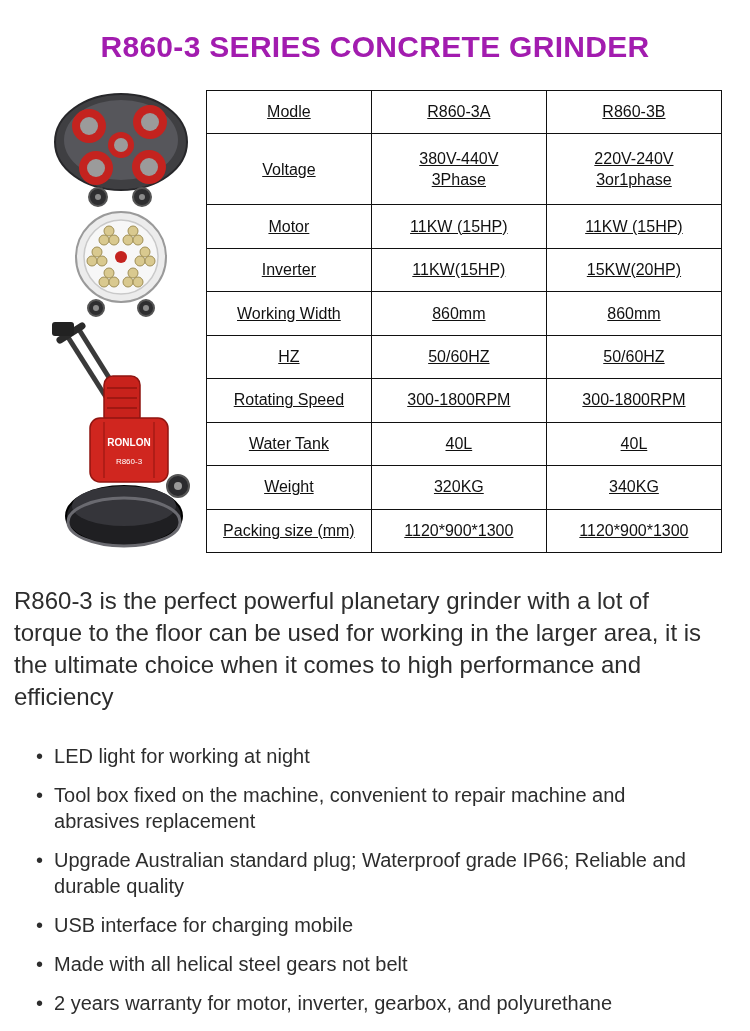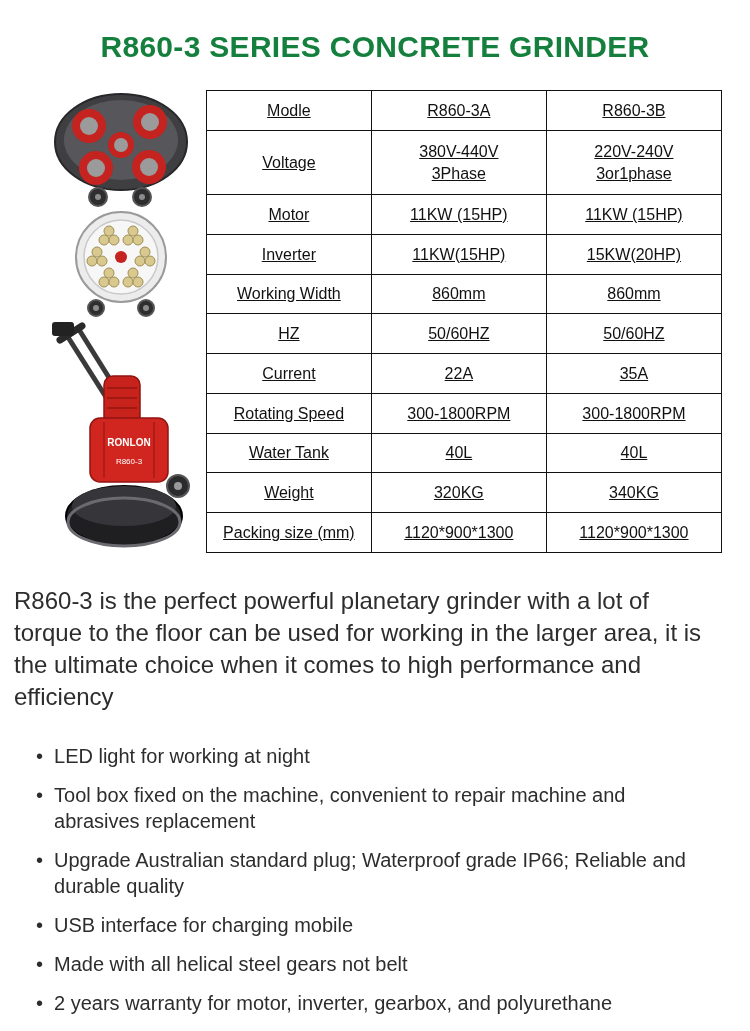--- a/index.html
+++ b/index.html
@@ -2,21 +2,21 @@
 <html><head>
 <meta charset="utf-8">
 <style>
   * { margin:0; padding:0; box-sizing:border-box; }
   html,body { background:#ffffff; }
   body {
     width:750px; min-height:1031px; margin:0 auto;
     font-family:"Liberation Sans", sans-serif; color:#1a1a1a;
   }
   .title {
-    text-align:center; color:#15803d; font-size:30px; font-weight:bold;
+    text-align:center; color:#a21caf; font-size:30px; font-weight:bold;
     padding:30px 10px 26px; letter-spacing:0.3px;
   }
   .main { display:flex; padding:0 28px 0 46px; gap:10px; align-items:stretch; }
   .images-col {
     width:150px; flex:0 0 150px; display:flex; flex-direction:column;
     justify-content:center;
   }
   .images-col svg { display:block; }
   .spec-table { flex:1; border-collapse:collapse; table-layout:fixed; }
   .spec-table td {
@@ -149,25 +149,20 @@
           <td>Working Width</td>
           <td>860mm</td>
           <td>860mm</td>
         </tr>
         <tr>
           <td>HZ</td>
           <td>50/60HZ</td>
           <td>50/60HZ</td>
         </tr>
         <tr>
-          <td>Current</td>
-          <td>22A</td>
-          <td>35A</td>
-        </tr>
-        <tr>
           <td>Rotating Speed</td>
           <td>300-1800RPM</td>
           <td>300-1800RPM</td>
         </tr>
         <tr>
           <td>Water Tank</td>
           <td>40L</td>
           <td>40L</td>
         </tr>
         <tr>

